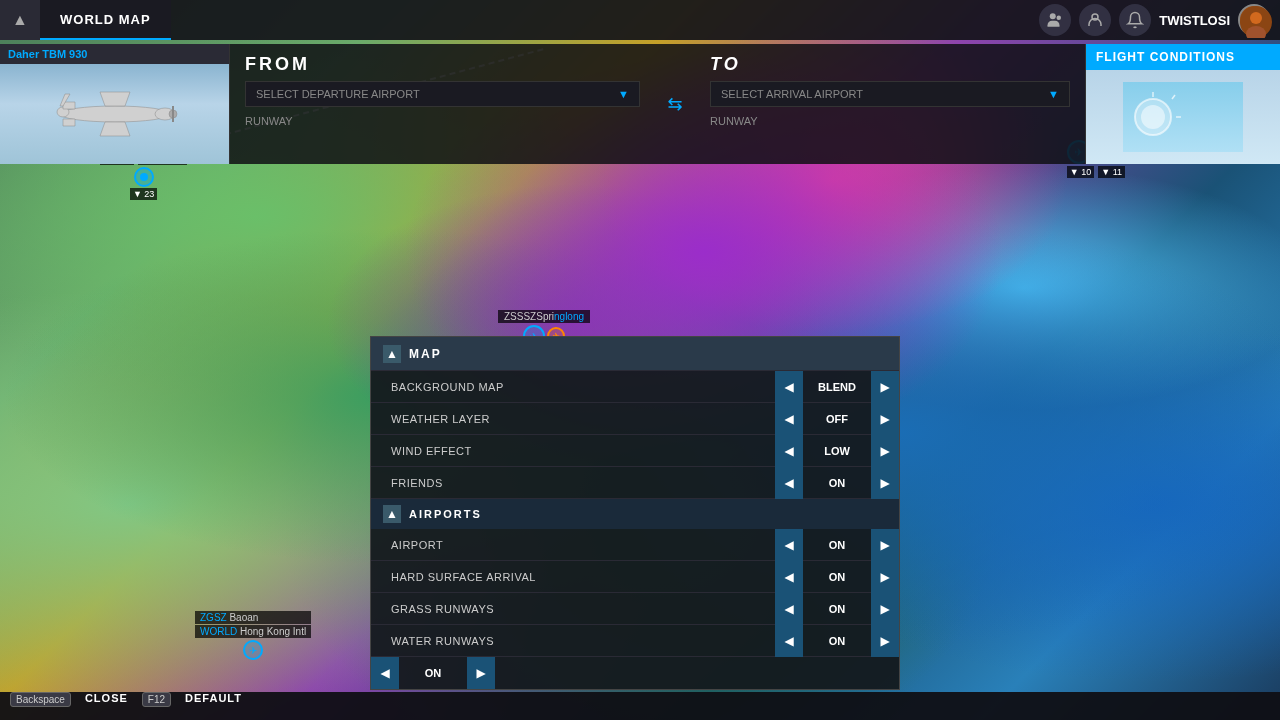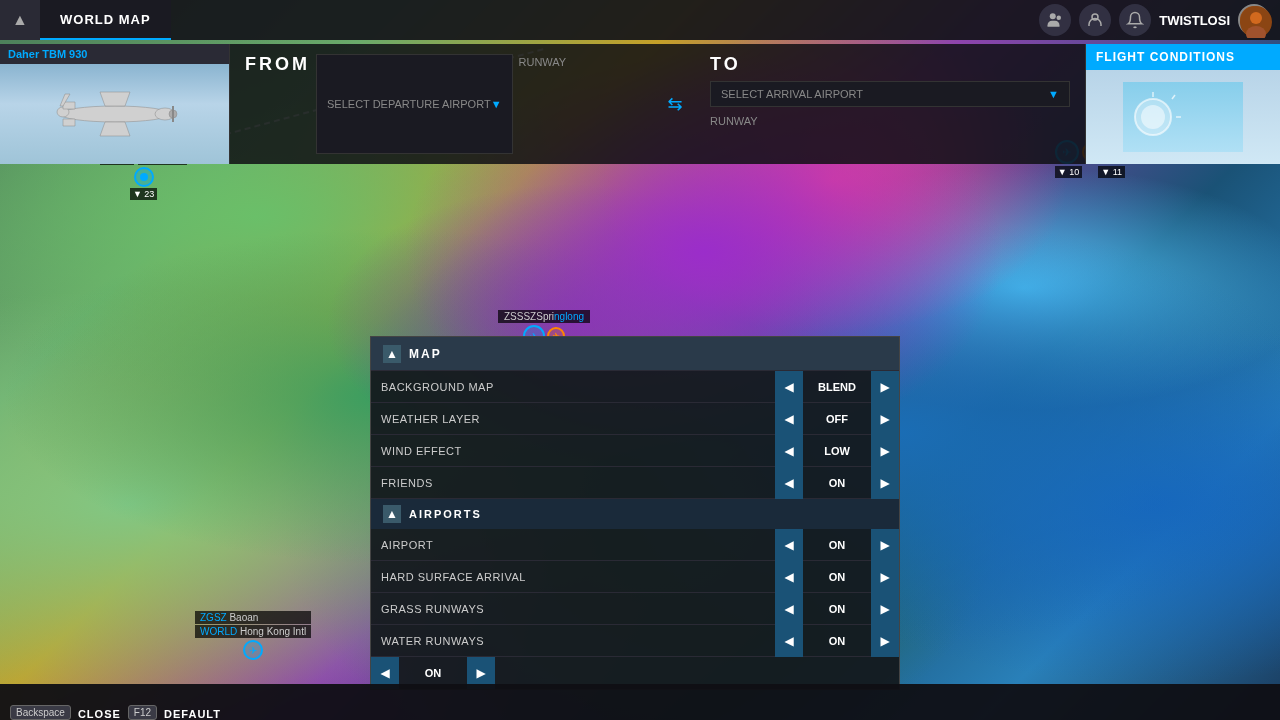--- a/index.html
+++ b/index.html
@@ -117,21 +117,21 @@
     
     .aircraft-svg {
       width: 160px; height: 60px;
     }
 
     
     #from-section {
       flex: 1;
       padding: 10px 15px;
       display: flex;
-      flex-direction: row;
+      flex-direction: column;
       gap: 6px;
     }
 
     .section-label {
       color: #fff;
       font-size: 18px;
       font-weight: bold;
       letter-spacing: 3px;
     }
 
@@ -168,21 +168,21 @@
     
     #to-section {
       width: 390px;
       padding: 10px 15px;
       display: flex;
       flex-direction: column;
       gap: 6px;
     }
 
     #to-label-container {
-      display: flex; align-items: flex-start; gap: 15px;
+      display: flex; align-items: flex-start; gap: 15px; font-style: italic;
     }
 
     
     #flight-conditions {
       width: 195px;
       background: #1a1a22;
       border-left: 1px solid #333;
       display: flex;
       flex-direction: column;
     }
@@ -293,21 +293,21 @@
     }
 
     .settings-row:last-child {
       border-bottom: none;
     }
 
     .settings-label {
       flex: 1;
       color: #ccc;
       font-size: 11px;
-      padding: 0 10px;
+      padding: 0 20px;
       letter-spacing: 0.5px;
     }
 
     .settings-value {
       color: #fff;
       font-size: 11px;
       font-weight: bold;
       width: 68px;
       text-align: center;
     }
@@ -332,23 +332,23 @@
       color: #fff;
       font-size: 11px;
       font-weight: bold;
       letter-spacing: 2px;
     }
 
     
     #bottom-bar {
       position: absolute;
       bottom: 0; left: 0; right: 0;
-      height: 36px;
+      height: 28px;
       background: rgba(15,15,20,0.95);
-      display: flex; align-items: flex-end; gap: 7px;
+      display: flex; align-items: flex-start; gap: 14px;
       padding: 0 10px;
       z-index: 300;
     }
 
     .bottom-key {
       background: #3a3a45;
       border: 1px solid #666;
       border-radius: 3px;
       color: #ccc;
       font-size: 10px;
@@ -521,21 +521,21 @@
 
   <div style="position:absolute; right:155px; top:100px;">
     <div style="display:flex; align-items:center; gap:3px;">
       <div style="width:24px; height:24px; border-radius:50%; border:2px solid #00aaff; background:rgba(0,170,255,0.3); display:flex; align-items:center; justify-content:center;">
         <span style="color:#00aaff; font-size:11px;">✈</span>
       </div>
       <div style="width:20px; height:20px; border-radius:50%; border:2px solid #ff8800; background:rgba(255,136,0,0.2); display:flex; align-items:center; justify-content:center;">
         <span style="color:#ff8800; font-size:10px;">✈</span>
       </div>
     </div>
-    <div style="display:flex; gap:16px; margin-top:1px;">
+    <div style="display:flex; gap:4px; margin-top:1px;">
       <div class="marker-badge">▼ 10</div>
       <div class="marker-badge">▼ 11</div>
     </div>
   </div>
 
   <div style="position:absolute; left:195px; bottom:60px;">
     <div style="color:#ccc; font-size:10px; background:rgba(0,0,0,0.7); padding:1px 5px; white-space:nowrap;">
       <span style="color:#00aaff;">ZGSZ</span> Baoan
     </div>
     <div style="color:#ccc; font-size:10px; background:rgba(0,0,0,0.7); padding:1px 5px; white-space:nowrap; margin-top:1px;">

